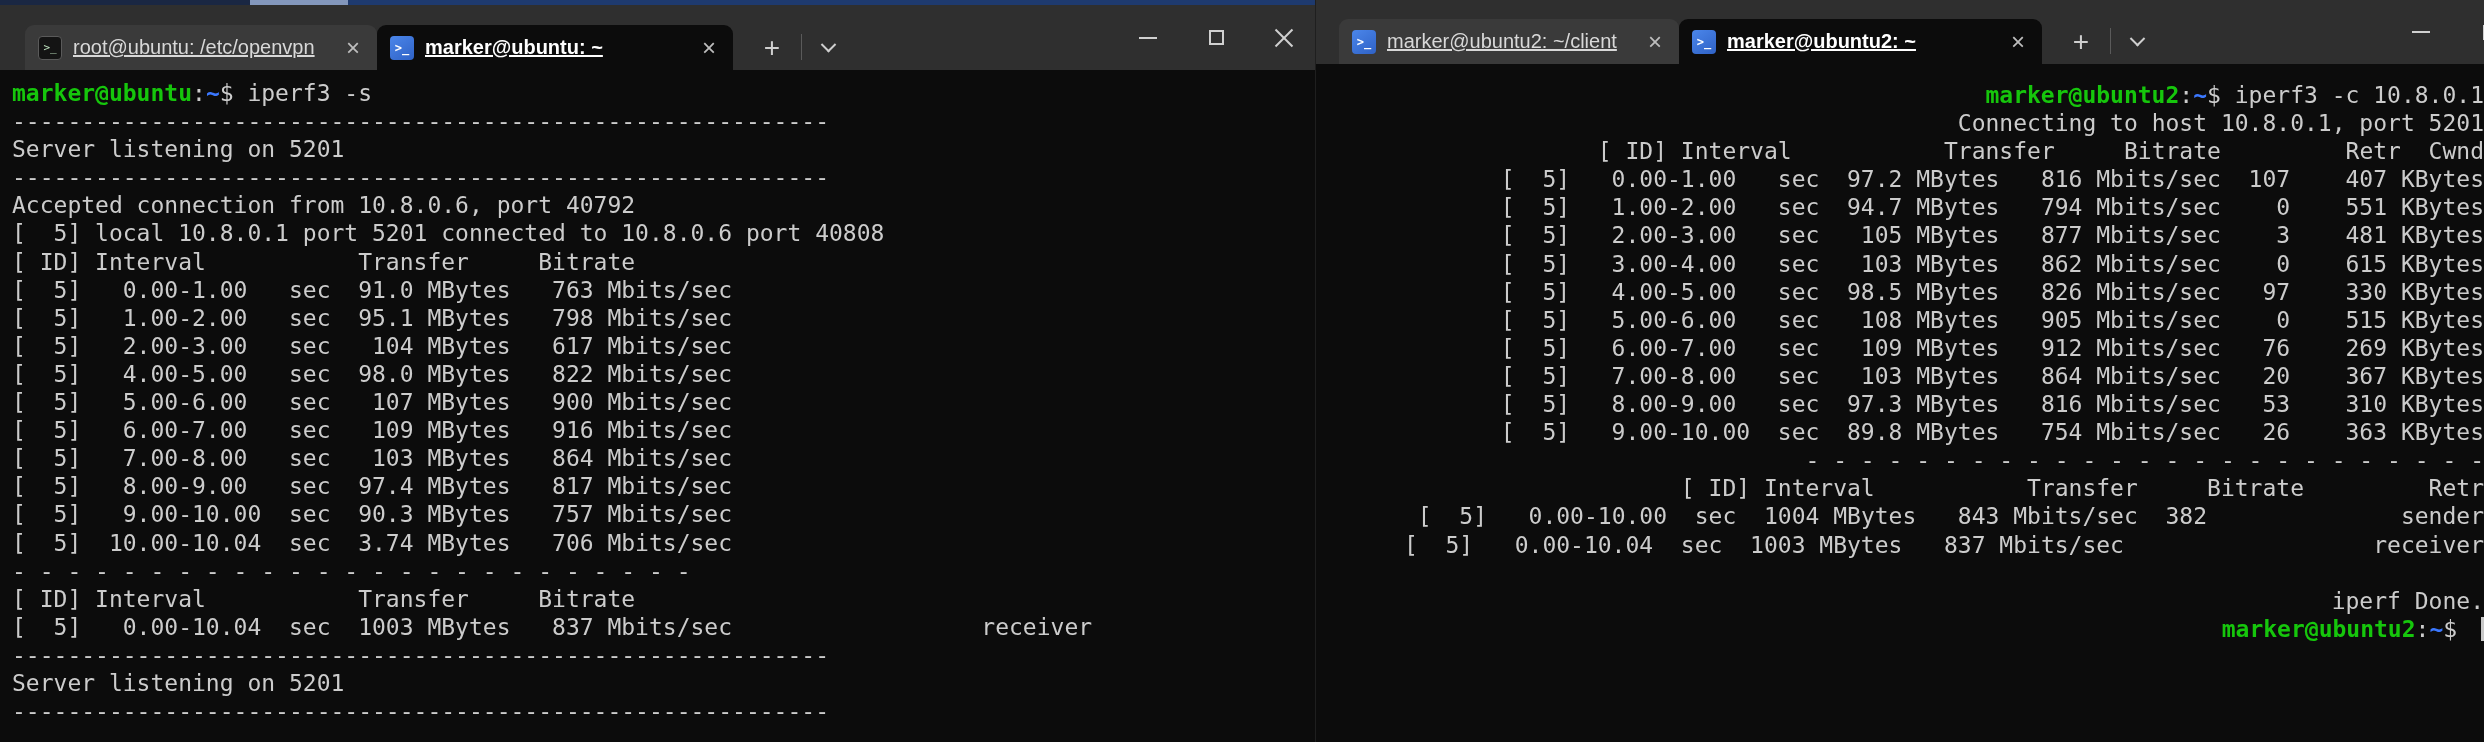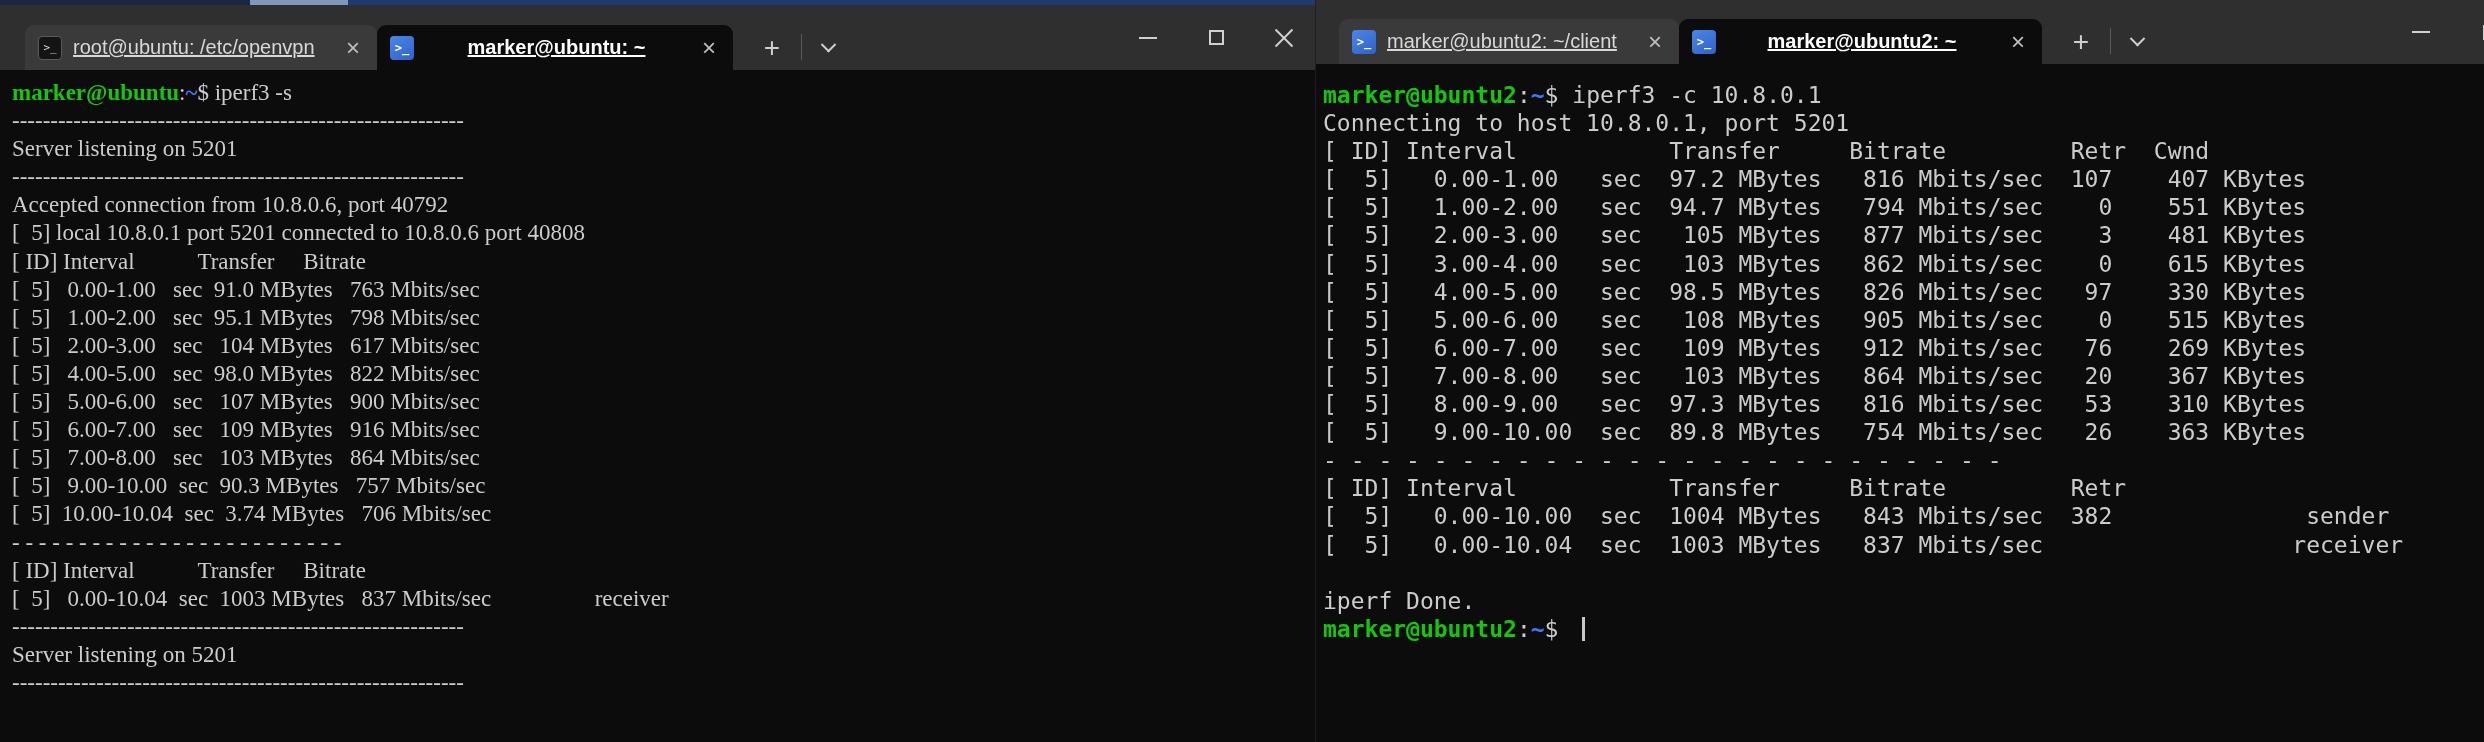--- a/index.html
+++ b/index.html
@@ -20,21 +20,21 @@
 
   .tabbar { position:relative; width:100%; background:var(--bar);
             display:flex; align-items:flex-end; font-family:"Liberation Sans",sans-serif; }
   #left-window  .tabbar { height:65px; padding-left:25px; }
   #right-window .tabbar { height:64px; padding-left:23px; }
 
   .tab { height:45px; display:flex; align-items:center; gap:11px; padding:0 14px 0 13px;
          border-radius:9px 9px 0 0; color:#d8d8d8; font-size:20px; cursor:default; }
   .tab.inactive { background:var(--tab-inactive); }
   .tab.active   { background:var(--term-bg); color:#ffffff; }
-  .tab.active .tab-title { font-weight:bold;text-align:center; }
+  .tab.active .tab-title { font-weight:bold; }
   .tab-title { white-space:nowrap; overflow:hidden; text-overflow:ellipsis; flex:1;text-decoration:underline; }
   #left-window  .tab1 { width:352px; } #left-window  .tab2 { width:356px; }
   #right-window .tab1 { width:340px; } #right-window .tab2 { width:363px; }
 
   .tab-close { font-size:24px; line-height:20px; color:#bdbdbd; padding:0 3px; }
   .ps-icon { width:24px; height:24px; min-width:24px; border-radius:4px;
              background:linear-gradient(145deg,#4b86ea,#2f62c6);
              color:#fff; font-weight:bold; font-size:12px; line-height:24px; text-align:center;
              font-family:"DejaVu Sans Mono",monospace; }
   .bash-icon { width:24px; height:24px; min-width:24px; border-radius:4px; background:#141414;
@@ -55,22 +55,22 @@
   .glyph-min { width:18px; height:2px; background:#d0d0d0; }
   .glyph-max { width:15px; height:15px; border:2px solid #d0d0d0; background:transparent; }
   .glyph-close { position:relative; width:22px; height:22px; }
   .glyph-close::before,.glyph-close::after { content:""; position:absolute; left:-1px; top:10px;
       width:24px; height:2px; background:#d0d0d0; }
   .glyph-close::before{ transform:rotate(45deg);} .glyph-close::after{ transform:rotate(-45deg);}
 
   .term-body { background:var(--term-bg); width:100%;
                font-family:"DejaVu Sans Mono","Liberation Mono",monospace;
                font-size:var(--fs); color:var(--fg); }
-  #left-window  .term-body { height:672px; padding:9px 0 12px 12px;font-family:Liberation Serif, serif; }
-  #right-window .term-body { height:678px; padding:17px 0 0 7px; }
+  #left-window  .term-body { height:672px; padding:9px 0 12px 12px; }
+  #right-window .term-body { height:678px; padding:17px 0 0 7px;text-align:right; }
   .tline { white-space:pre; height:var(--lh); line-height:var(--lh); }
   .seg-w { color:var(--fg); }
   .seg-g { color:var(--green); font-weight:bold; }
   .seg-b { color:var(--blue);  font-weight:bold; }
   .seg-cursor { display:inline-block; width:3px; height:24px; background:#c8c8c8;
                 vertical-align:-4px; margin-left:10px; }
 </style>
 </head>
 <body>
 
@@ -115,20 +115,21 @@
       <div class="tline"><span class="seg-w">Accepted connection from 10.8.0.6, port 40792</span></div>
       <div class="tline"><span class="seg-w">[  5] local 10.8.0.1 port 5201 connected to 10.8.0.6 port 40808</span></div>
       <div class="tline"><span class="seg-w">[ ID] Interval           Transfer     Bitrate</span></div>
       <div class="tline"><span class="seg-w">[  5]   0.00-1.00   sec  91.0 MBytes   763 Mbits/sec</span></div>
       <div class="tline"><span class="seg-w">[  5]   1.00-2.00   sec  95.1 MBytes   798 Mbits/sec</span></div>
       <div class="tline"><span class="seg-w">[  5]   2.00-3.00   sec   104 MBytes   617 Mbits/sec</span></div>
       <div class="tline"><span class="seg-w">[  5]   4.00-5.00   sec  98.0 MBytes   822 Mbits/sec</span></div>
       <div class="tline"><span class="seg-w">[  5]   5.00-6.00   sec   107 MBytes   900 Mbits/sec</span></div>
       <div class="tline"><span class="seg-w">[  5]   6.00-7.00   sec   109 MBytes   916 Mbits/sec</span></div>
       <div class="tline"><span class="seg-w">[  5]   7.00-8.00   sec   103 MBytes   864 Mbits/sec</span></div>
+      <div class="tline"><span class="seg-w">[  5]   8.00-9.00   sec  97.4 MBytes   817 Mbits/sec</span></div>
       <div class="tline"><span class="seg-w">[  5]   9.00-10.00  sec  90.3 MBytes   757 Mbits/sec</span></div>
       <div class="tline"><span class="seg-w">[  5]  10.00-10.04  sec  3.74 MBytes   706 Mbits/sec</span></div>
       <div class="tline"><span class="seg-w">- - - - - - - - - - - - - - - - - - - - - - - - -</span></div>
       <div class="tline"><span class="seg-w">[ ID] Interval           Transfer     Bitrate</span></div>
       <div class="tline"><span class="seg-w">[  5]   0.00-10.04  sec  1003 MBytes   837 Mbits/sec                  receiver</span></div>
       <div class="tline"><span class="seg-w">-----------------------------------------------------------</span></div>
       <div class="tline"><span class="seg-w">Server listening on 5201</span></div>
       <div class="tline"><span class="seg-w">-----------------------------------------------------------</span></div>
     </div>
 </div>

